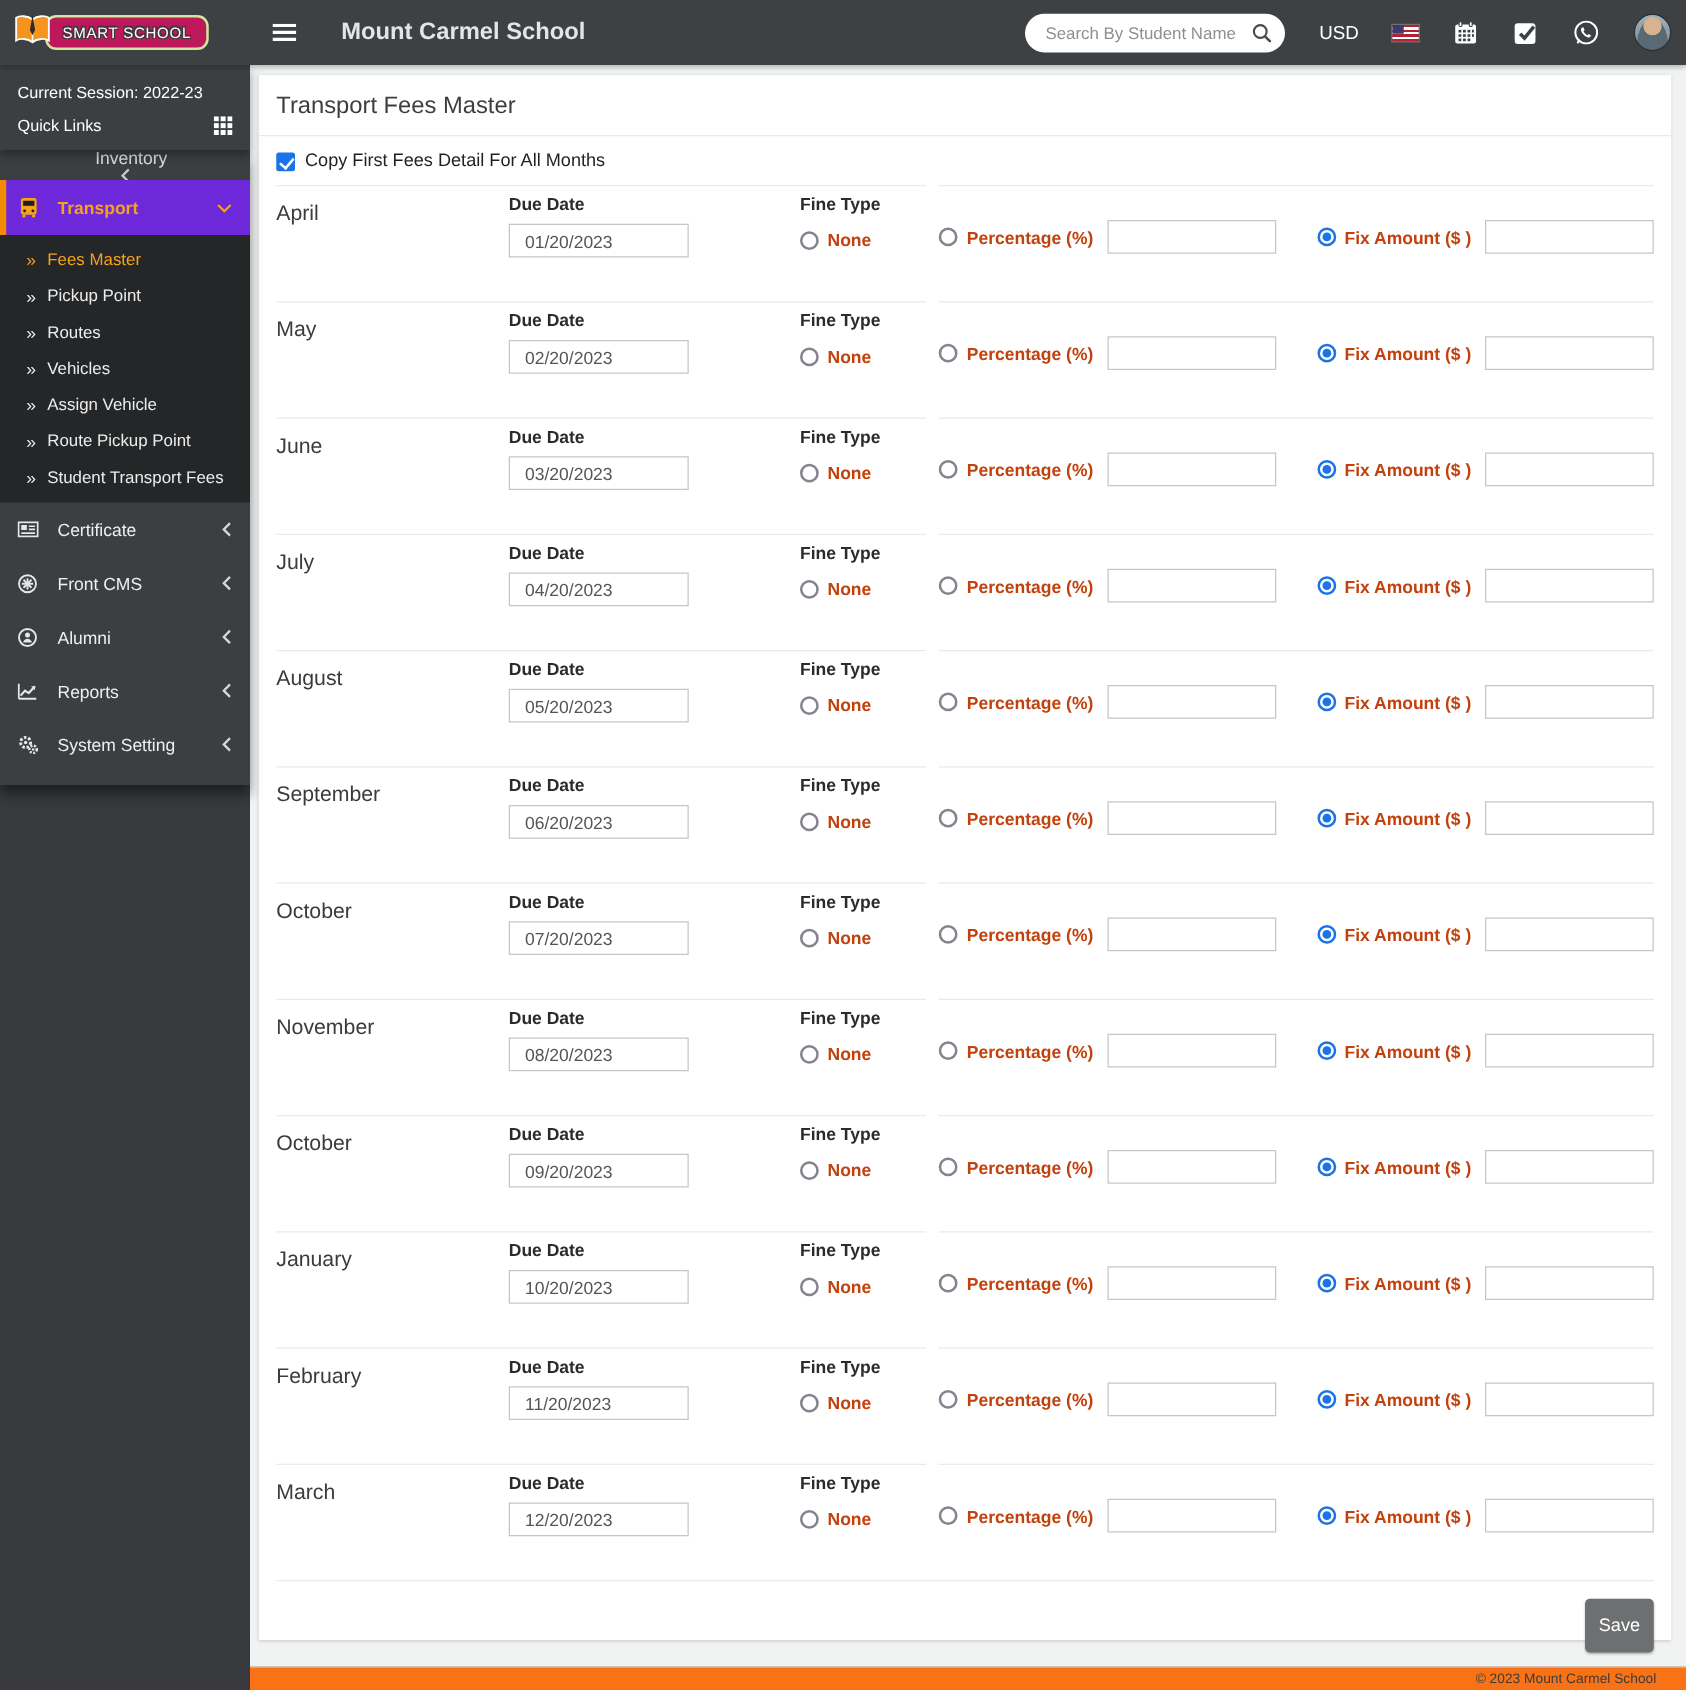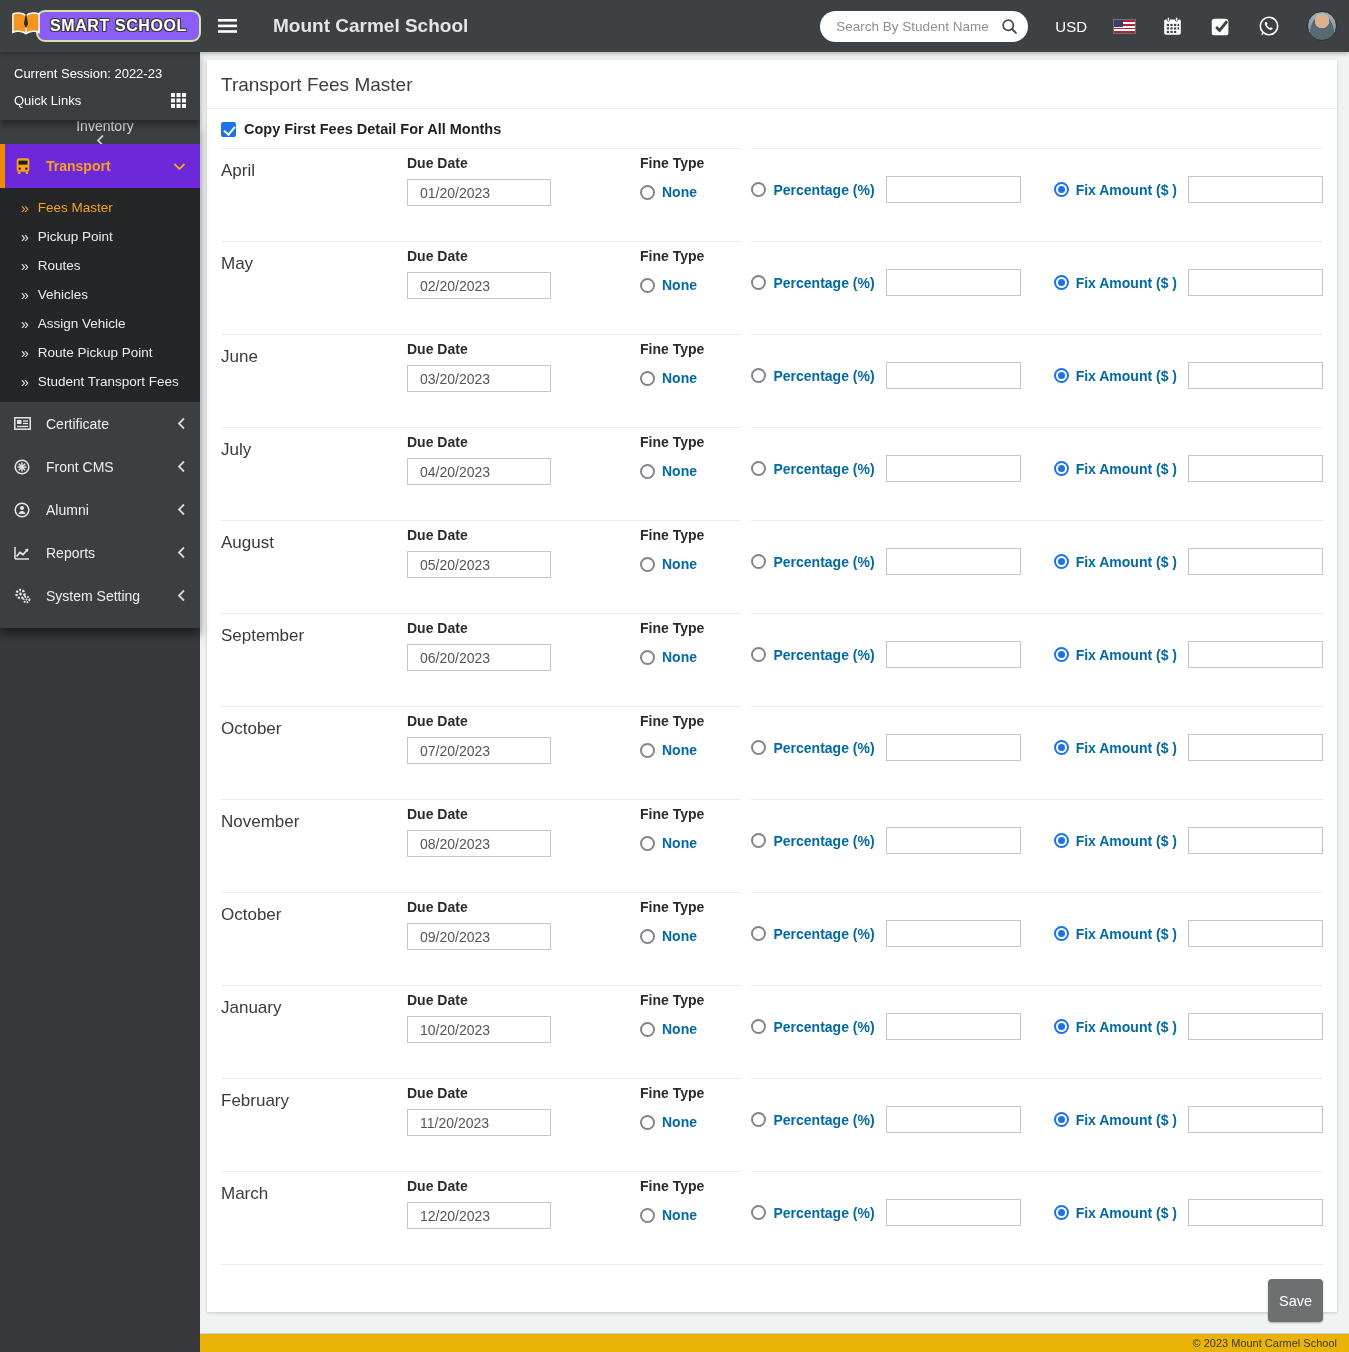--- a/index.html
+++ b/index.html
@@ -14,22 +14,22 @@
   
   .topbar {
     position:absolute; top:0; left:0; width:1349px; height:52px;
     background:#3e4143; display:flex; align-items:center; z-index:40;
     box-shadow:0 2px 4px rgba(0,0,0,.25);
   }
   .logo-area { width:200px; height:52px; display:flex; align-items:center; padding-left:10px; flex:0 0 200px; }
   .logo-lockup { display:flex; align-items:center; }
   .book-icon { margin-right:-6px; position:relative; z-index:2; }
   .logo-pill {
-    background:#8b5cf6; border-radius:9px; padding:5px 12px 5px 12px;
-    font-size:16px; font-weight:bold; color:#fff; letter-spacing:.6px;
+    background:#be185d; border-radius:9px; padding:5px 12px 5px 12px;
+    font-size:12px; font-weight:normal; color:#fff; letter-spacing:.6px;
     text-shadow:1px 1px 0 #3a3a3a,-1px 1px 0 #3a3a3a,1px -1px 0 #3a3a3a,-1px -1px 0 #3a3a3a;
     border:2px solid #cfe79e;
     white-space:nowrap;
   }
   .hamburger { margin-left:12px; background:none; border:none; cursor:pointer; padding:6px; display:flex; }
   .app-title { margin-left:30px; font-size:19px; font-weight:bold; color:#e5e5e5; }
   .top-right { margin-left:auto; display:flex; align-items:center; gap:27px; padding-right:12px; }
   .search-box {
     width:208px; height:31px; background:#fff; border-radius:16px;
     display:flex; align-items:center; padding:0 10px 0 16px;
@@ -89,58 +89,58 @@
   .copy-row { padding:12px 14px 11px; display:flex; align-items:center; }
   .checkbox {
     width:15px; height:15px; border:2px solid #9a9a9a; border-radius:2px; background:#fff;
     position:relative; cursor:pointer; flex:0 0 15px;
   }
   .checkbox.checked { background:#1a73e8; border-color:#1a73e8; }
   .checkbox.checked::after {
     content:''; position:absolute; left:3px; top:0px; width:5px; height:9px;
     border:solid #fff; border-width:0 2px 2px 0; transform:rotate(40deg);
   }
-  .copy-row label { margin-left:8px; font-size:14.5px; font-weight:bold; color:#1f1f1f; cursor:pointer; }
+  .copy-row label { margin-left:8px; font-size:14.5px; font-weight:normal; color:#1f1f1f; cursor:pointer; }
   .month-row { height:93px; display:flex; padding:0 14px; }
   .row-left { width:556px; display:flex; border-top:1px solid #eaeaea; }
   .row-right { flex:1; margin-left:10px; border-top:1px solid #eaeaea; }
   .month-name { width:186px; padding-top:12px; font-size:17px; color:#3b3b3b; }
   .due-col { width:233px; padding-top:6px; }
   .field-label { font-size:14px; font-weight:bold; color:#2b2b2b; }
   .date-input {
     margin-top:8px; width:144px; height:27px; border:1px solid #c6c6c6;
     font-size:14px; color:#555; padding:0 4px 0 12px;
     font-family:"Liberation Sans", sans-serif; outline:none; background:#fff;
   }
   .fine-col { padding-top:6px; }
   .radio-line { margin-top:13px; display:flex; align-items:center; }
   .radio {
     width:15px; height:15px; border:2px solid #84848f; border-radius:50%;
     background:#fff; position:relative; cursor:pointer; flex:0 0 15px;
   }
   .radio.checked { border-color:#1a73e8; }
   .radio.checked::after { content:''; position:absolute; left:2px; top:2px; right:2px; bottom:2px; background:#1a73e8; border-radius:50%; }
-  .radio-label { margin-left:7px; font-size:14px; font-weight:bold; color:#0369a1; white-space:nowrap; }
+  .radio-label { margin-left:7px; font-size:14px; font-weight:bold; color:#c2410c; white-space:nowrap; }
   .fine-controls { margin-top:27px; height:27px; display:flex; align-items:center; }
   .amount-input {
     margin-left:11px; width:135px; height:27px; border:1px solid #c6c6c6; background:#fff;
     font-size:14px; color:#555; padding:0 8px; outline:none; font-family:"Liberation Sans", sans-serif;
   }
   .fix-group { margin-left:33px; display:flex; align-items:center; }
   .pct-group { display:flex; align-items:center; }
   .save-row { margin:0 14px; height:55px; border-top:1px solid #eaeaea; display:flex; justify-content:flex-end; }
   .save-btn {
     margin-top:14px; width:55px; height:43px; background:#6d6f71; color:#fff;
     border:none; border-radius:4px; font-size:14.5px; cursor:pointer;
     font-family:"Liberation Sans", sans-serif; box-shadow:0 1px 2px rgba(0,0,0,.3);
   }
   .footer-bar {
     position:absolute; left:0; bottom:0; width:1149px; height:19px;
-    background:#eab308; border-top:1px solid #ccd3d8;
-    display:flex; align-items:center; justify-content:flex-end; padding-right:12px;
+    background:#f97316; border-top:1px solid #ccd3d8;
+    display:flex; align-items:center; justify-content:flex-end; padding-right:24px;
   }
   .footer-bar span { font-size:11px; color:#3c3c3c; }
 </style>
 </head>
 <body>
 
 <header class="topbar">
   <div class="logo-area">
     <div class="logo-lockup">
       <span class="book-icon">

